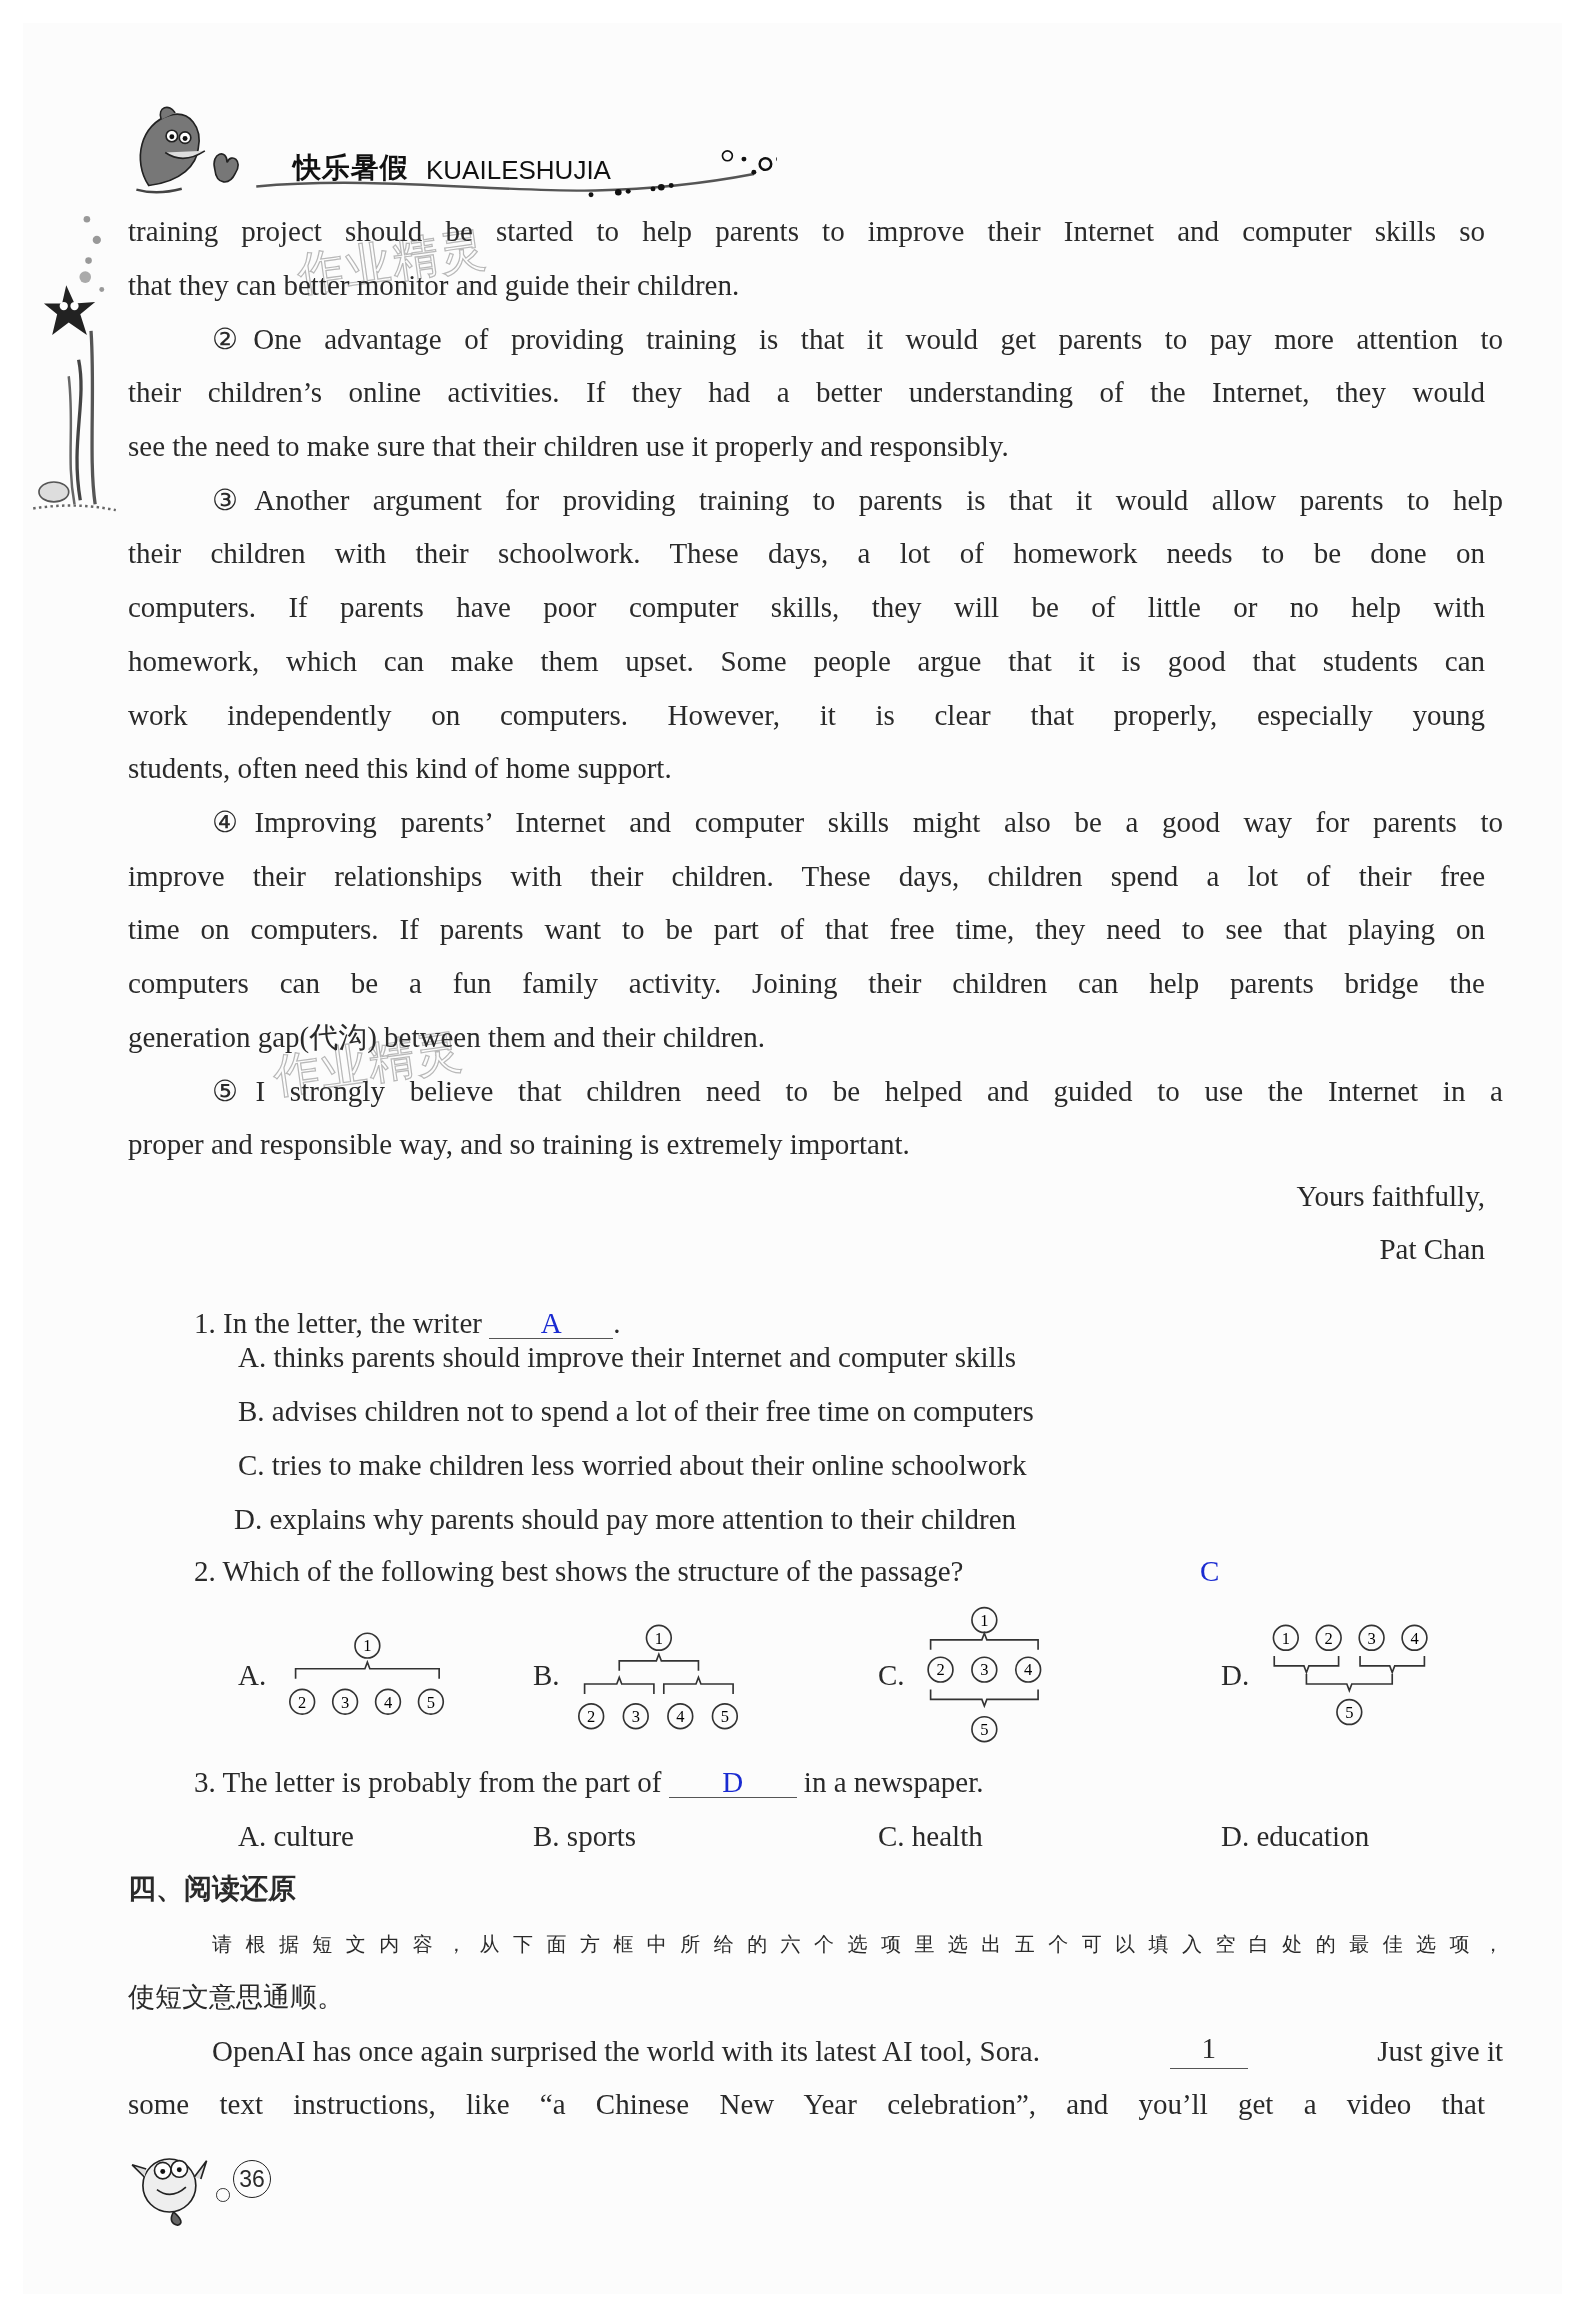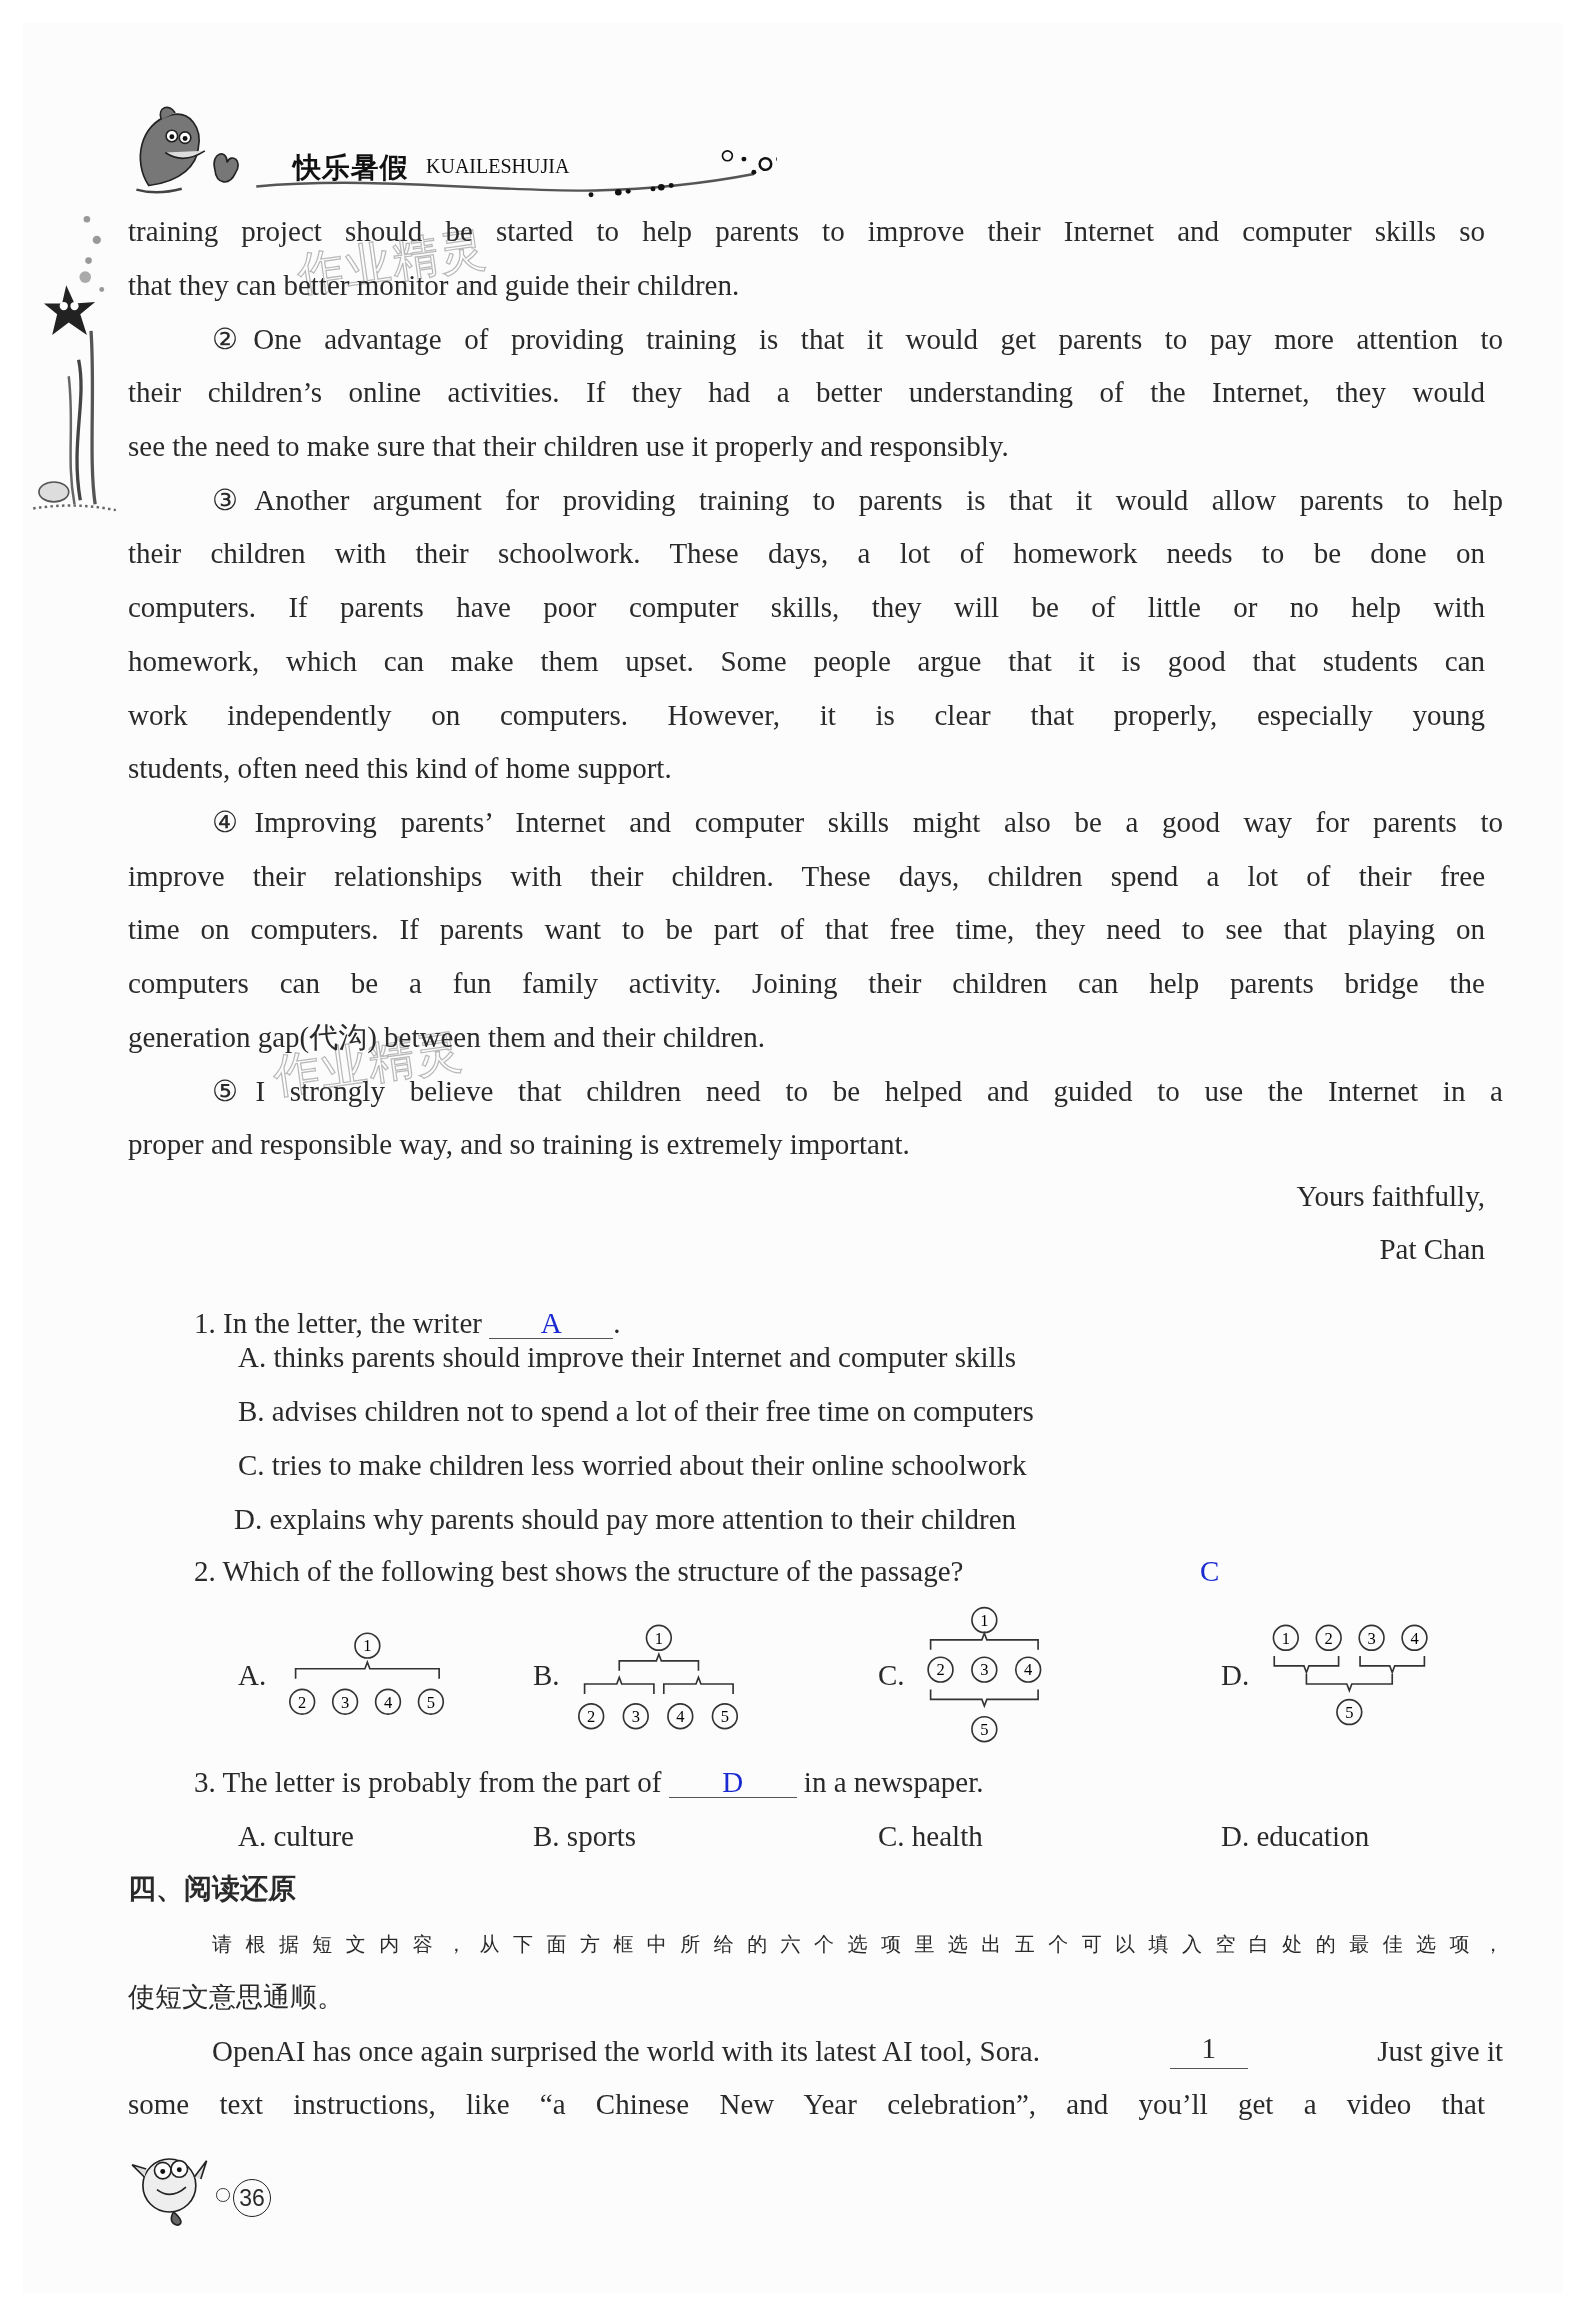--- a/index.html
+++ b/index.html
@@ -10,27 +10,27 @@
   .just{text-align:justify;text-align-last:justify;}
   .indent{left:176px;width:1291px;margin-left:36px;}
   .right{text-align:right;}
   .blank{display:inline-block;border-bottom:1.7px solid #555;text-align:center;color:#1a2bd1;
          font-family:"Liberation Serif",serif;line-height:30px;vertical-align:baseline;}
   .ans{color:#1a2bd1;}
   .opt{position:absolute;font-size:29px;line-height:36px;white-space:nowrap;text-align:right;}
   .zh{font-family:"DejaVu Sans",sans-serif;}
   .hdr-title{position:absolute;left:293px;top:149px;font-family:"DejaVu Sans",sans-serif;
              font-weight:bold;font-size:28px;color:#111;letter-spacing:0.8px;}
-  .hdr-sub{position:absolute;left:426px;top:155px;font-family:Liberation Serif, serif;
-           font-size:20px;color:#111;}
+  .hdr-sub{position:absolute;left:426px;top:155px;font-family:Liberation Sans, sans-serif;
+           font-size:26px;color:#111;}
   .watermark{position:absolute;font-family:"DejaVu Sans",sans-serif;font-size:46px;color:transparent;
              -webkit-text-stroke:1.2px #b8b8b8;transform:rotate(-8deg);letter-spacing:1.7px;}
   .section{position:absolute;left:128px;font-family:"DejaVu Sans",sans-serif;font-weight:bold;font-size:28px;line-height:36px;}
   .page-num{position:absolute;left:233px;top:2160px;width:36px;height:36px;border:1.7px solid #222;border-radius:50%;
-            display:flex;align-items:center;justify-content:center;font-family:"Liberation Sans",sans-serif;font-size:23px;margin-top:19px;}
+            display:flex;align-items:center;justify-content:center;font-family:"Liberation Sans",sans-serif;font-size:23px;}
 </style>
 </head>
 <body>
 
 <div class="page"></div>
 
 <svg style="position:absolute;left:124px;top:103px" width="165" height="99" viewBox="0 0 200 120">
   <path d="M30 100 C10 70 20 25 55 15 C80 8 95 30 90 55 C88 75 70 95 30 100Z" fill="#777" stroke="#222" stroke-width="2"></path>
   <path d="M45 20 C40 5 55 0 62 12" fill="#777" stroke="#222" stroke-width="2"></path>
   <circle cx="58" cy="40" r="7" fill="#fff" stroke="#222" stroke-width="2"></circle>

